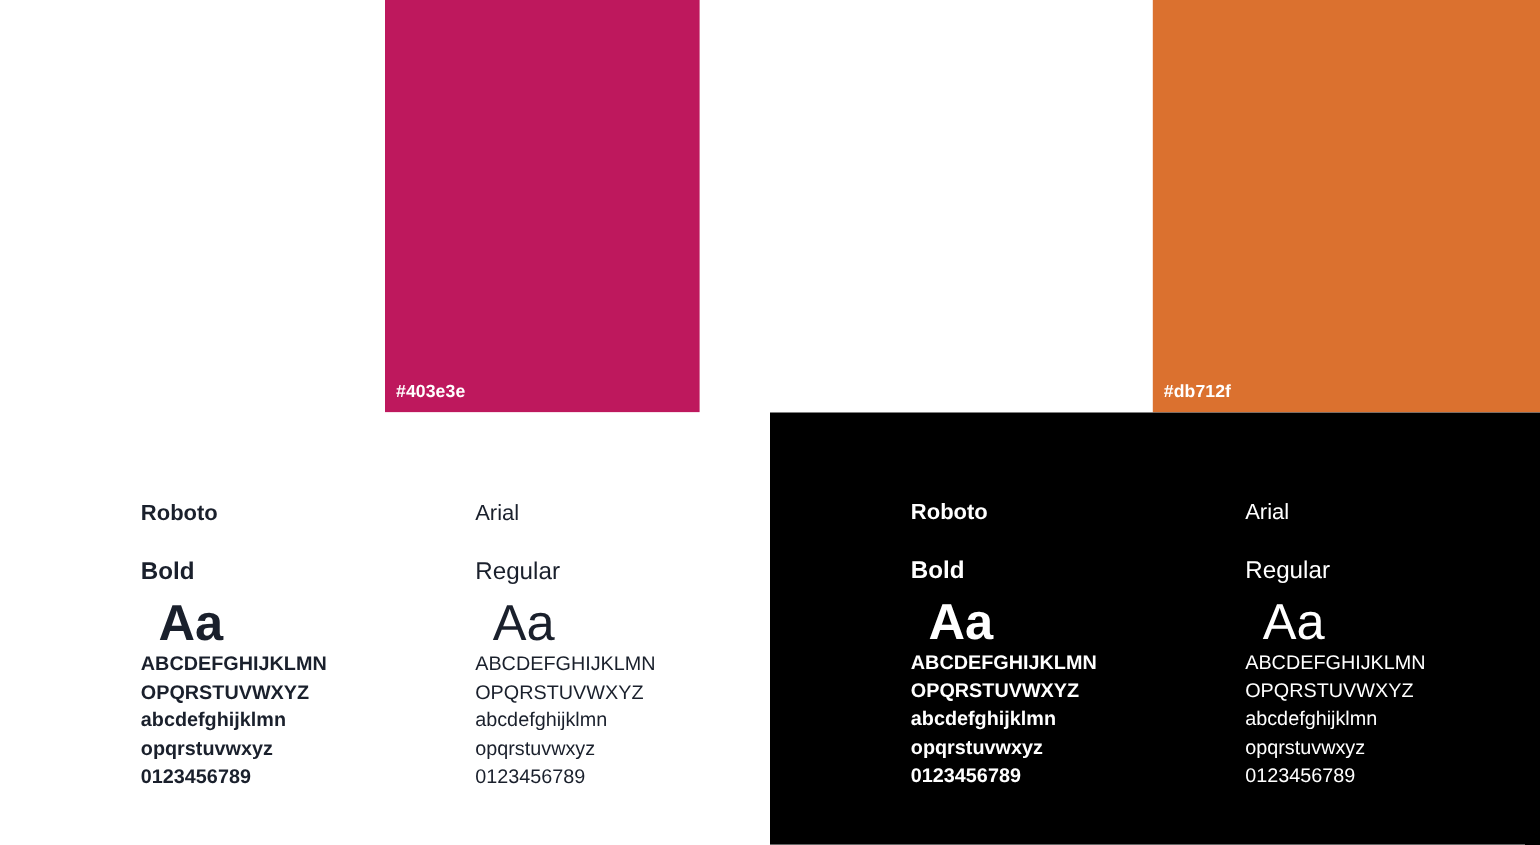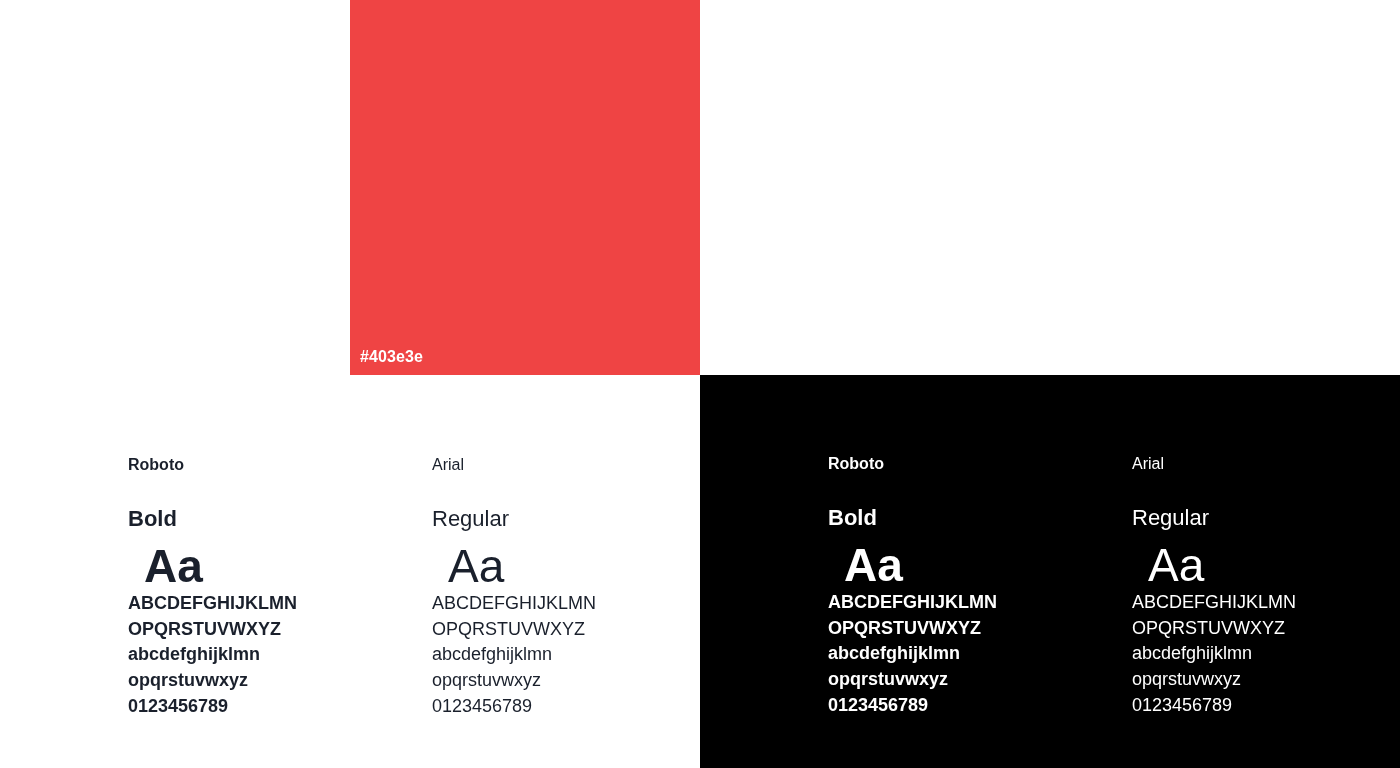--- a/index.html
+++ b/index.html
@@ -44,22 +44,22 @@
     left: 0;
     width: 350px;
     background: #ffffff;
   }
   .swatch-white .swatch-label {
     left: 6px;
     color: #1a202c;
   }
   .swatch-dark {
     left: 350px;
-    width: 350px;
-    background: #ef4444;
+    width: 286px;
+    background: #be185d;
   }
   .swatch-dark .swatch-label { color: #ffffff; }
   .swatch-blue {
     left: 700px;
     width: 348px;
     background: #6b9ac4;
   }
   .swatch-blue .swatch-label { color: #ffffff; }
   .swatch-orange {
     left: 1048px;
@@ -101,21 +101,21 @@
   }
   .panel-light .col-a { left: 128px; }
   .panel-light .col-b { left: 432px; }
   .panel-dark  .col-a { left: 128px; }
   .panel-dark  .col-b { left: 432px; }
 
   .t-family {
     position: absolute;
     top: 82px;
     left: 0;
-    font-size: 16px;
+    font-size: 20px;
     line-height: 1;
     white-space: nowrap;
   }
   .t-weight {
     position: absolute;
     top: 133px;
     left: 0;
     font-size: 22px;
     line-height: 1;
     white-space: nowrap;
@@ -163,20 +163,23 @@
 <body>
 
 <div class="swatch-band">
 
 
   <div class="swatch swatch-dark">
     <span class="swatch-label">#403e3e</span>
   </div>
 
 
+  <div class="swatch swatch-orange">
+    <span class="swatch-label">#db712f</span>
+  </div>
 
 </div>
 
 <div class="type-band">
 
   <div class="type-panel panel-light">
 
     <div class="type-col col-a is-bold">
       <div class="t-family">Roboto</div>
       <div class="t-weight">Bold</div>

